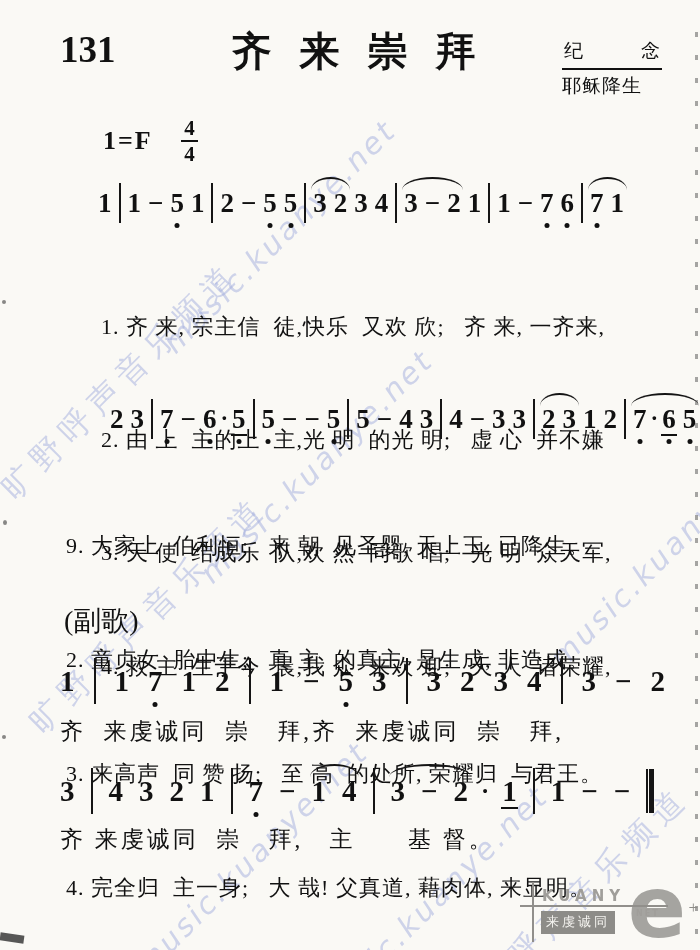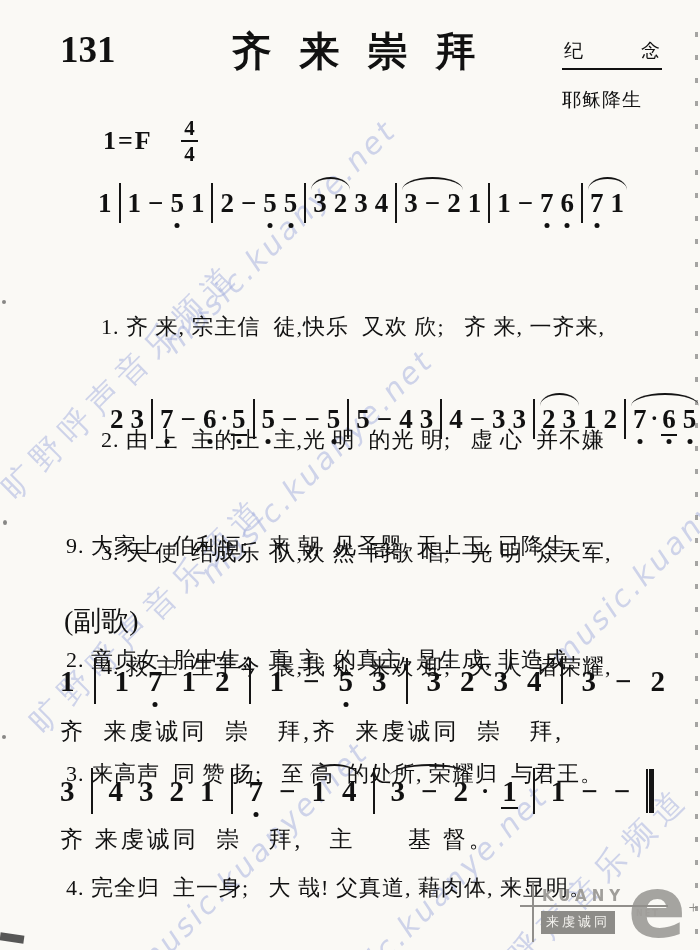--- a/index.html
+++ b/index.html
@@ -15,21 +15,21 @@
     font-family:"DejaVu Sans",sans-serif;
   }
   .wm.latin{font-size:30px;letter-spacing:3px;font-style:italic;}
   .wm.cjk{font-size:32px;letter-spacing:8px;}
   
   .page-number{position:absolute;left:60px;top:28px;font-size:37px;font-weight:bold;z-index:1;}
   .hymn-title{position:absolute;left:0;width:700px;top:24px;text-align:center;
     font-size:40px;font-weight:bold;letter-spacing:9px;z-index:1;padding-left:8px;}
   .tag{position:absolute;left:562px;top:38px;width:100px;z-index:1;font-size:19px;}
   .tag-top{display:flex;justify-content:space-between;padding:0 2px 4px;border-bottom:2px solid #111;}
-  .tag-bottom{margin-top:17px;letter-spacing:1px;}
+  .tag-bottom{margin-top:3px;letter-spacing:1px;}
   .keysig{position:absolute;left:103px;top:126px;font-size:26px;font-weight:bold;z-index:1;letter-spacing:2px;}
   .meter{position:absolute;left:181px;top:117px;display:flex;flex-direction:column;align-items:center;
     font-size:21px;font-weight:bold;line-height:1.05;z-index:1;}
   .meter .fline{width:17px;height:2px;background:#111;margin:1px 0;}
   
   .notation{position:absolute;display:flex;align-items:center;z-index:1;
     font-weight:bold;color:#111;}
   .n-small{gap:7px;font-size:27px;height:46px;}
   .n-wide {gap:19px;font-size:29px;height:50px;}
   .n-wide2{gap:16px;font-size:29px;height:50px;}

